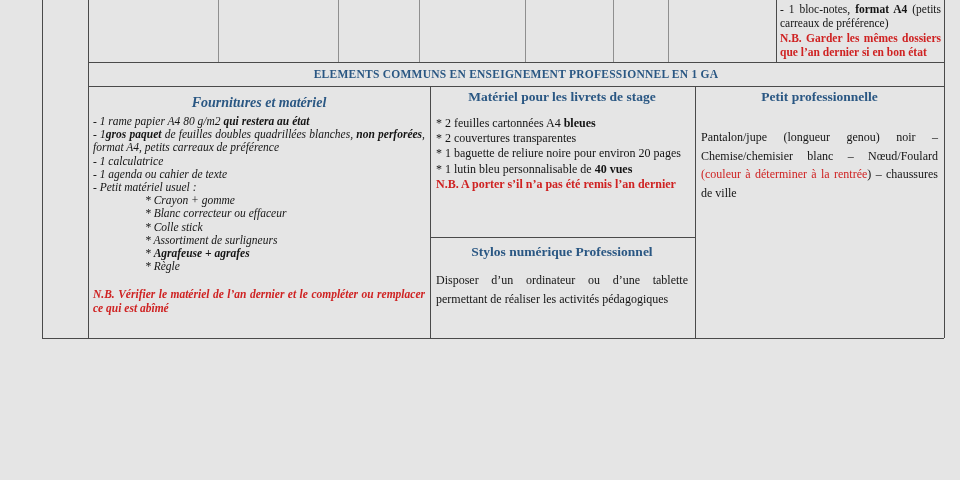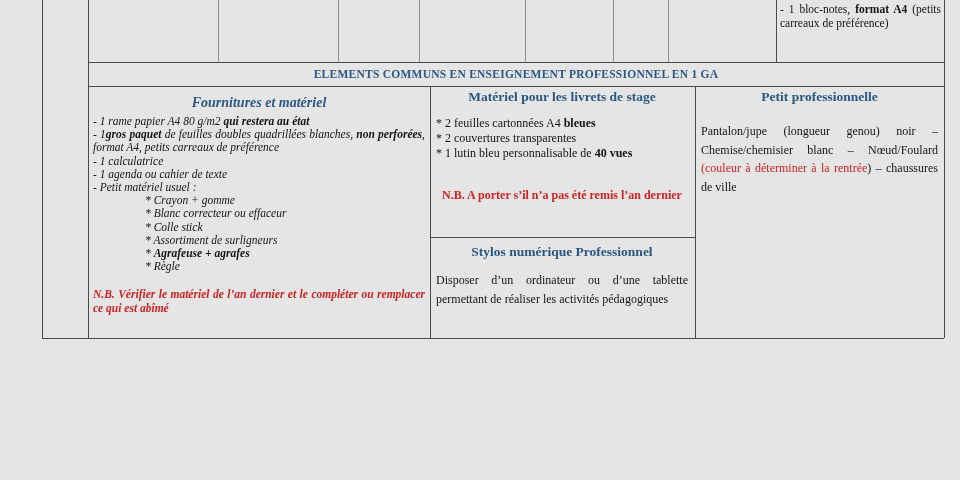--- a/index.html
+++ b/index.html
@@ -44,29 +44,29 @@
   }
 
   .col1{position:absolute;left:93px;top:94px;width:332px;font-size:11.5px;line-height:13.2px;font-style:italic;}
   .col1 .sec-title{font-size:14px;line-height:18px;margin-bottom:3px;}
   .col1 .ind{padding-left:52px;}
   .col1 .note{margin-top:15px;}
 
   .col2a{position:absolute;left:436px;top:88px;width:252px;font-size:12px;line-height:15.2px;}
   .col2a .sec-title{font-size:13.5px;line-height:17px;}
   .col2a .items{margin-top:11px;}
-  .col2a .note{margin-top:26px;text-align:center;}
+  .col2a .note{}
 
   .col2b{position:absolute;left:436px;top:243px;width:252px;font-size:12px;line-height:18.5px;}
   .col2b .sec-title{font-size:13.5px;line-height:17px;}
   .col2b .body{margin-top:11px;text-align:justify;}
 
   .col3{position:absolute;left:701px;top:88px;width:237px;font-size:12px;line-height:18.5px;}
   .col3 .sec-title{font-size:13.5px;line-height:17px;}
-  .col3 .body{margin-top:17px;text-align:justify;}
+  .col3 .body{margin-top:23px;text-align:justify;}
 </style>
 </head>
 <body>
 
 <div class="page">
 
   <div>
 
     <div class="ln v" style="left:42px;top:0;height:338px;"></div>
     <div class="ln v" style="left:88px;top:0;height:338px;"></div>
@@ -84,20 +84,21 @@
     <div class="ln v" style="left:695px;top:86px;height:252px;"></div>
 
     <div class="ln h" style="left:88px;top:62px;width:856px;"></div>
     <div class="ln h" style="left:88px;top:86px;width:856px;"></div>
     <div class="ln h" style="left:430px;top:237px;width:265px;"></div>
     <div class="ln h" style="left:42px;top:338px;width:902px;"></div>
   </div>
 
   <div class="cell-notes">
     <div class="rich"><span>- 1 bloc-notes, </span><span class="b">format A4</span><span> (petits carreaux de préférence)</span></div>
+    <div class="rich"><span class="b red">N.B. Garder les mêmes dossiers que l’an dernier si en bon état</span></div>
   </div>
 
   <div class="banner">
     <span>ELEMENTS COMMUNS EN ENSEIGNEMENT PROFESSIONNEL EN 1 GA</span>
   </div>
 
   <div class="col1">
     <div class="sec-title">Fournitures et matériel</div>
     <div class="rich"><span>- 1 rame papier A4 80 g/m2 </span><span class="b">qui restera au état</span></div>
     <div class="rich just"><span>- 1</span><span class="b">gros paquet</span><span> de feuilles doubles quadrillées blanches, </span><span class="b">non perforées</span><span>, format A4, petits carreaux de préférence</span></div>
@@ -111,20 +112,21 @@
     <div class="rich ind"><span>* </span><span class="b">Agrafeuse + agrafes</span></div>
     <div class="rich ind"><span>* Règle</span></div>
     <div class="rich just note"><span class="b red">N.B. Vérifier le matériel  de l’an dernier et le compléter ou remplacer ce qui est abîmé</span></div>
   </div>
 
   <div class="col2a">
     <div class="sec-title">Matériel pour les livrets de stage</div>
     <div class="items">
       <div class="rich"><span>* 2 feuilles cartonnées A4 </span><span class="b">bleues</span></div>
       <div class="rich"><span>* 2 couvertures transparentes</span></div>
+      <div class="rich"><span>* 1 baguette de reliure noire pour environ 20 pages</span></div>
       <div class="rich"><span>* 1 lutin bleu personnalisable de </span><span class="b">40 vues</span></div>
     </div>
     <div class="rich note"><span class="b red">N.B. A porter s’il n’a pas été remis l’an dernier</span></div>
   </div>
 
   <div class="col2b">
     <div class="sec-title">Stylos numérique Professionnel</div>
     <div class="body">Disposer d’un ordinateur ou d’une tablette permettant de réaliser les activités pédagogiques</div>
   </div>
 

